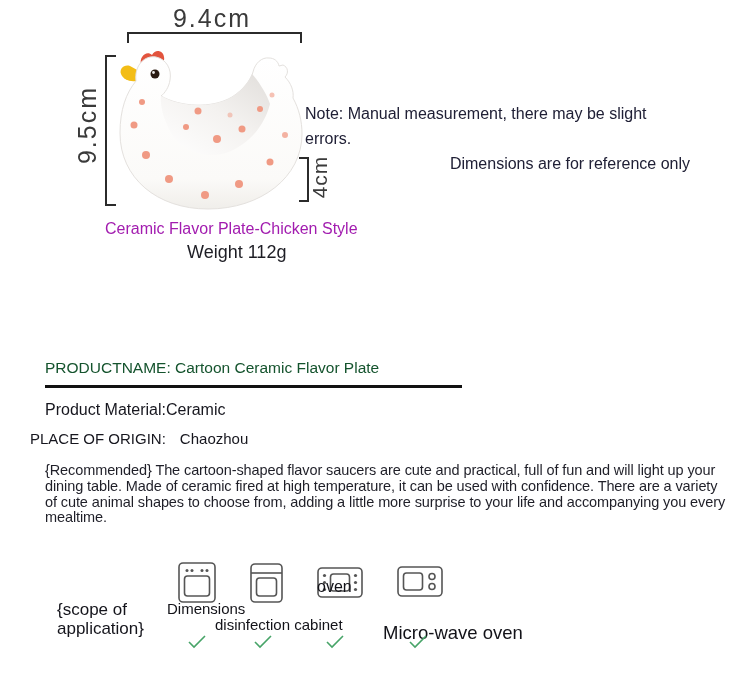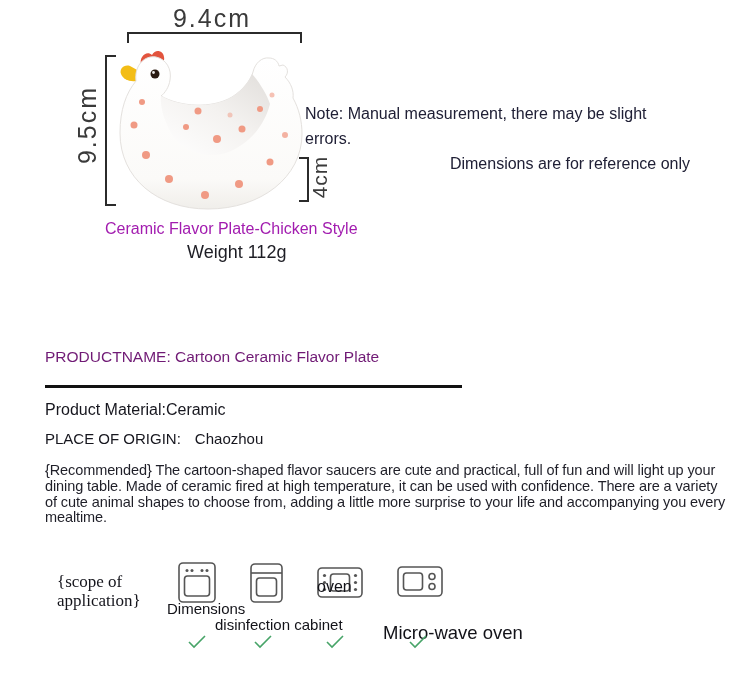--- a/index.html
+++ b/index.html
@@ -19,29 +19,29 @@
     border-left:2px solid #2b2b2b;border-top:2px solid #2b2b2b;border-bottom:2px solid #2b2b2b;}
   .bracket-right{left:299px;top:157px;width:8px;height:41px;
     border-right:2px solid #2b2b2b;border-top:2px solid #2b2b2b;border-bottom:2px solid #2b2b2b;}
   
   .note{left:305px;top:101px;width:385px;font-size:16px;line-height:25px;color:#202036;}
   .note .l2{text-align:right;}
   
   .caption{left:105px;top:220px;font-size:16px;color:#a21caf;}
   .weight{left:147px;top:242px;font-size:18px;color:#1d1d24;margin-left:40px;}
   
-  .pname{left:45px;top:348px;font-size:15.5px;color:#701a75;}
+  .pname{left:45px;top:359px;font-size:15.5px;color:#14532d;}
   .rule{left:45px;top:385px;width:417px;height:3px;background:#111111;}
   .material{left:45px;top:401px;font-size:16px;color:#16161e;}
-  .origin{left:45px;top:430px;font-size:15px;color:#16161e;}
+  .origin{left:30px;top:430px;font-size:15px;color:#16161e;}
   .origin .val{margin-left:14px;}
   .desc{left:45px;top:463px;width:682px;font-size:14.5px;line-height:15.8px;
     color:#1f1f28;letter-spacing:-0.1px;}
   
-  .scope-heading{left:57px;top:573px;font-size:17px;line-height:18.5px;color:#15151c;font-family:Liberation Serif, serif;}
+  .scope-heading{left:57px;top:601px;font-size:17px;line-height:18.5px;color:#15151c;}
   .appl-label{color:#121218;white-space:nowrap;}
   .lab-dishwasher{left:167px;top:600px;font-size:15px;}
   .lab-cabinet{left:167px;top:616px;font-size:15px;margin-left:48px;}
   .lab-oven{left:317px;top:578px;font-size:16px;}
   .lab-microwave{left:383px;top:598px;font-size:18.5px;margin-top:24px;}
   svg{display:block;}
 </style>
 </head>
 <body>
 

